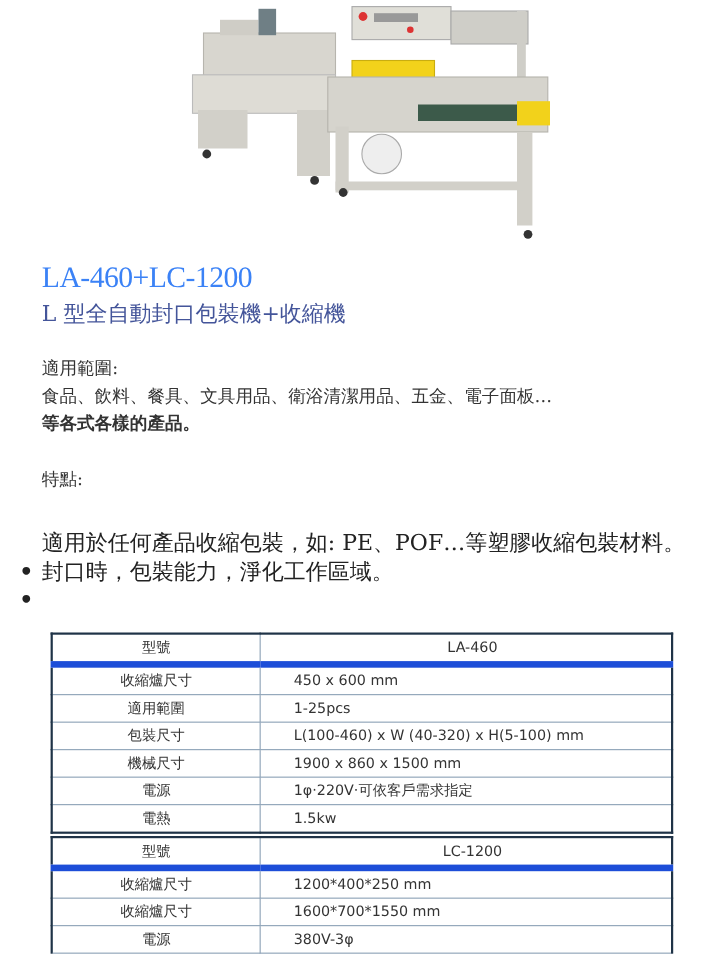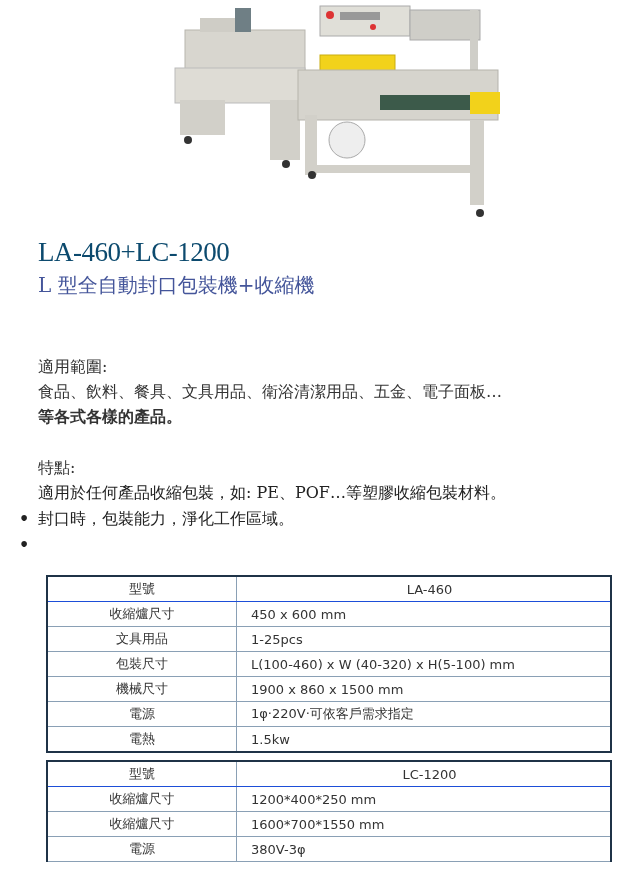--- a/index.html
+++ b/index.html
@@ -1,34 +1,34 @@
 <!DOCTYPE html>
 <html><head>
 <meta charset="utf-8">
 <style>
   html, body { margin:0; padding:0; background:#ffffff; }
   body { width:643px; height:871px; position:relative; overflow:hidden;
          font-family:"DejaVu Sans", sans-serif; color:#333; }
   .machine { position:absolute; left:170px; top:0; width:460px; height:225px; }
   .title { position:absolute; left:38px; top:237px; font-family:"Liberation Serif", serif;
-           font-size:27px; color:#0c4a6e; letter-spacing:-0.5px; }
+           font-size:27px; color:#3b82f6; letter-spacing:-0.5px; }
   .subtitle { position:absolute; left:38px; top:272px; font-family:"DejaVu Serif", serif;
               font-size:20px; color:#44559a; }
-  .sec { position:absolute; left:38px; font-family:"DejaVu Serif", serif; font-size:16px; color:#333; line-height:25px;margin-top:32px; }
-  .bullets { position:absolute; left:10px; top:480px; font-family:"DejaVu Serif", serif; font-size:16px; color:#222; }
+  .sec { position:absolute; left:38px; font-family:"DejaVu Serif", serif; font-size:16px; color:#333; line-height:25px; }
+  .bullets { position:absolute; left:10px; top:480px; font-family:"DejaVu Serif", serif; font-size:20px; color:#222; }
   .bullets .row { height:26px; line-height:26px; display:flex; }
   .bullets .dot { width:28px; text-align:center; font-weight:bold; }
   table.spec { position:absolute; left:46px; border-collapse:collapse; width:566px;
                font-family:"DejaVu Sans", sans-serif; font-size:13px; color:#333;
                border:2px solid #1f3347; }
   table.spec td { border:1px solid #8aa0b5; height:24px; padding:0; }
   table.spec td.k { width:188px; text-align:center; }
-  table.spec td.v { padding-left:14px; }
+  table.spec td.v { padding-left:30px; }
   table.spec tr.head td.v { text-align:center; padding-left:12px; }
-  table.spec tr.head td { border-bottom:1px solid #1d4ed8; }
+  table.spec tr.head td { border-bottom:6px solid #1d4ed8; }
 </style>
 </head>
 <body>
 
 <svg class="machine" viewBox="0 0 460 225">
 
   <rect x="15" y="30" width="120" height="55" fill="#d8d6cf" stroke="#b7b5ae"></rect>
   <rect x="30" y="18" width="35" height="14" fill="#cfcdc6"></rect>
   <rect x="65" y="8" width="16" height="24" fill="#6f7f85"></rect>
   <rect x="5" y="68" width="130" height="35" fill="#dedcd5" stroke="#bbb"></rect>
@@ -85,21 +85,21 @@
   <tbody>
       <tr class="head">
     <td class="k">型號</td>
     <td class="v">LA-460</td>
   </tr>
   <tr>
         <td class="k">收縮爐尺寸</td>
         <td class="v">450 x 600 mm</td>
       </tr>
   <tr>
-        <td class="k">文具用品</td>
+        <td class="k">適用範圍</td>
         <td class="v">1-25pcs</td>
       </tr>
   <tr>
         <td class="k">包裝尺寸</td>
         <td class="v">L(100-460) x W (40-320) x H(5-100) mm</td>
       </tr>
   <tr>
         <td class="k">機械尺寸</td>
         <td class="v">1900 x 860 x 1500 mm</td>
       </tr>

